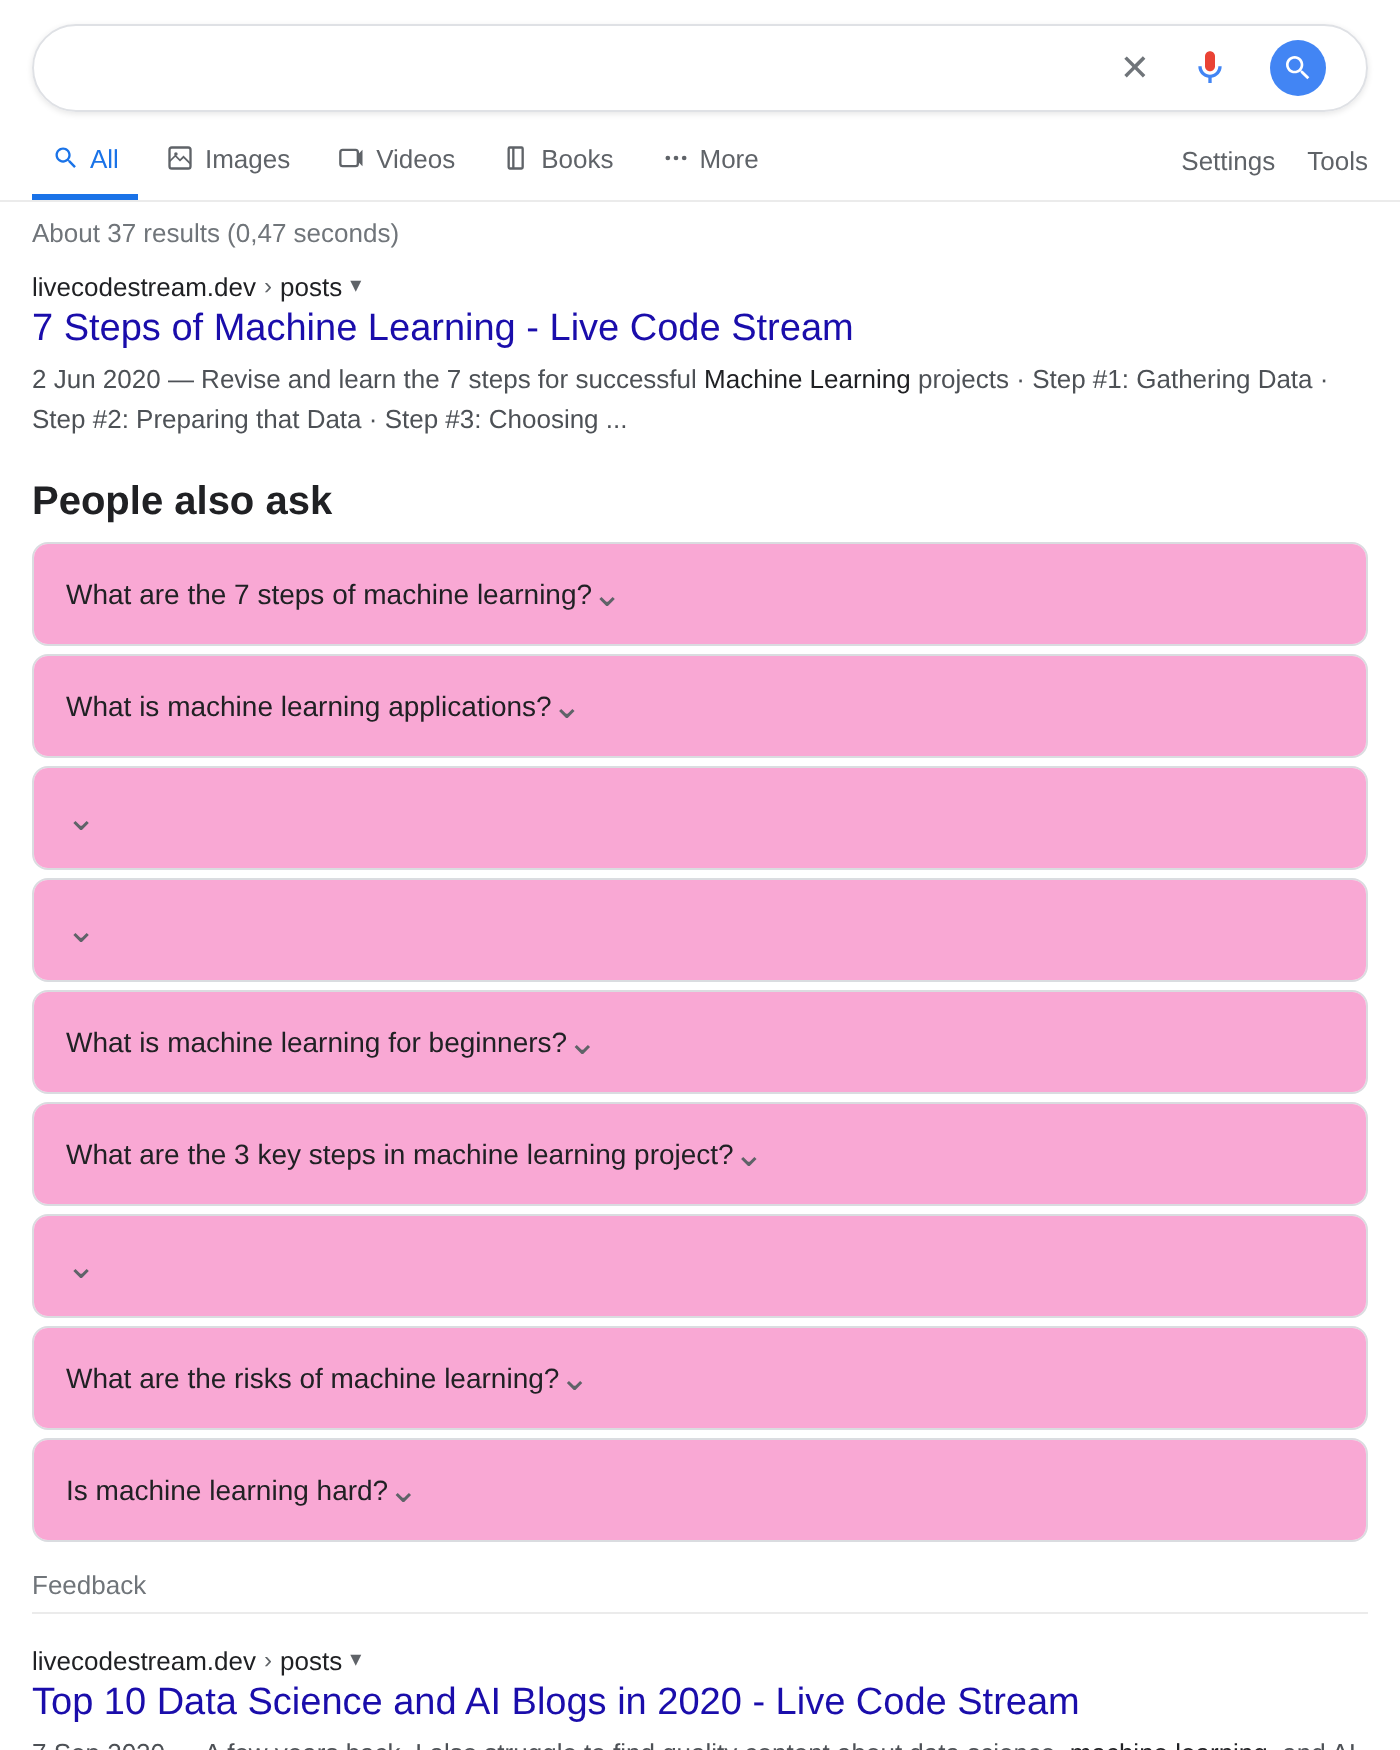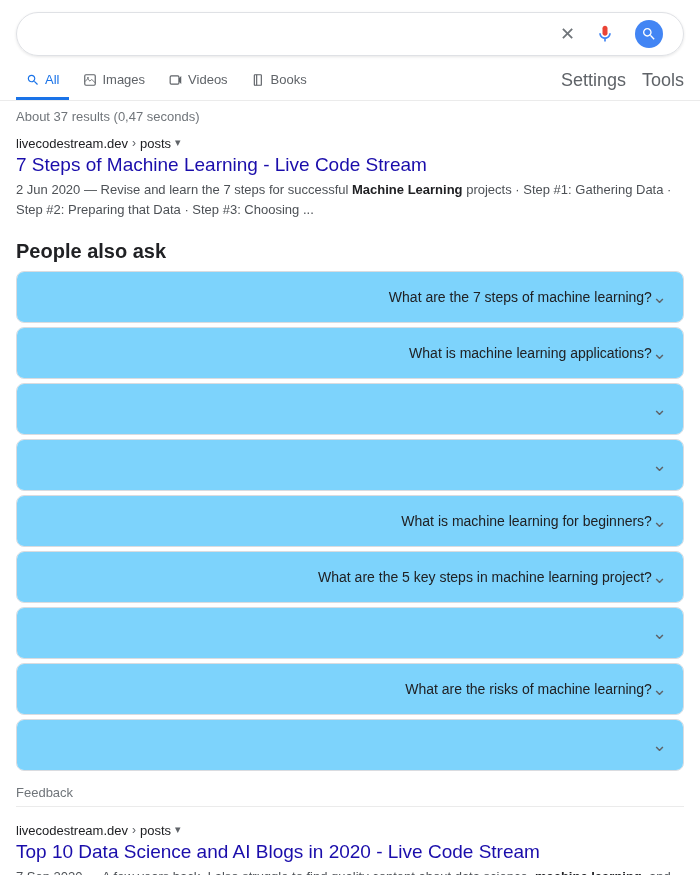--- a/index.html
+++ b/index.html
@@ -61,21 +61,20 @@
       margin-top: 4px;
     }
     .nav-left {
       display: flex;
       align-items: center;
       gap: 4px;
       flex: 1;
     }
     .nav-tab {
       display: flex;
-      align-items: center;
       gap: 5px;
       padding: 12px 10px 10px 10px;
       cursor: pointer;
       color: #5f6368;
       font-size: 13px;
       border-bottom: 3px solid transparent;
       text-decoration: none;
       white-space: nowrap;
     }
     .nav-tab.active {
@@ -85,21 +84,21 @@
     .nav-tab svg {
       flex-shrink: 0;
     }
     .nav-right {
       display: flex;
       align-items: center;
       gap: 16px;
     }
     .nav-right-link {
       color: #5f6368;
-      font-size: 18px;
+      font-size: 13px;
       cursor: pointer;
       text-decoration: none;
     }
 
     
     .results-info {
       padding: 8px 16px 4px 16px;
       color: #70757a;
       font-size: 13px;
     }
@@ -123,21 +122,21 @@
       line-height: 1.3;
     }
     .result-snippet {
       color: #4d5156;
       font-size: 13px;
       line-height: 1.55;
       margin-top: 2px;
     }
     .result-snippet strong {
       color: #202124;
-      font-weight: bold;
+      font-weight: normal;
     }
 
     
     .paa-section {
       margin: 16px 16px 8px 16px;
     }
     .paa-title {
       font-size: 20px;
       font-weight: 700;
       color: #202124;
@@ -145,24 +144,24 @@
     }
     .paa-item {
       border: 1px solid #dadce0;
       border-radius: 8px;
       margin-bottom: 4px;
       overflow: hidden;
     }
     .paa-item-header {
       display: flex;
       align-items: center;
-      justify-content: flex-end;
+      justify-content: flex-start;
       padding: 14px 16px;
       cursor: pointer;
-      background: #7dd3fc;
+      background: #f9a8d4;
     }
     .paa-question {
       font-size: 14px;
       color: #202124;
     }
     .paa-chevron {
       color: #5f6368;
       font-size: 18px;
     }
 
@@ -263,20 +262,28 @@
 
 
     <a class="nav-tab">
       <svg width="14" height="14" viewBox="0 0 24 24" fill="none" stroke="#5f6368" stroke-width="2">
           <rect x="4" y="3" width="12" height="18" rx="1"></rect>
           <line x1="8" y1="3" x2="8" y2="21"></line>
         </svg>
       <span>Books</span>
     </a>
 
+    <a class="nav-tab">
+      <svg width="14" height="14" viewBox="0 0 24 24" fill="#5f6368">
+          <circle cx="5" cy="12" r="2"></circle>
+          <circle cx="12" cy="12" r="2"></circle>
+          <circle cx="19" cy="12" r="2"></circle>
+        </svg>
+      <span>More</span>
+    </a>
   </div>
 
   <div class="nav-right">
     <span class="nav-right-link">Settings</span>
     <span class="nav-right-link">Tools</span>
   </div>
 </nav>
 
 <div class="results-info">
   <span>About 37 results (0,47 seconds)</span>
@@ -326,40 +333,41 @@
 
   <div class="paa-item">
     <div class="paa-item-header">
       <span class="paa-question">What is machine learning for beginners?</span>
       <span class="paa-chevron">⌄</span>
     </div>
   </div>
 
   <div class="paa-item">
     <div class="paa-item-header">
-      <span class="paa-question">What are the 5 key steps in machine learning project?</span>
+      <span class="paa-question">What are the 3 key steps in machine learning project?</span>
       <span class="paa-chevron">⌄</span>
     </div>
   </div>
 
   <div class="paa-item">
     <div class="paa-item-header">
       <span class="paa-chevron">⌄</span>
     </div>
   </div>
 
   <div class="paa-item">
     <div class="paa-item-header">
       <span class="paa-question">What are the risks of machine learning?</span>
       <span class="paa-chevron">⌄</span>
     </div>
   </div>
 
   <div class="paa-item">
     <div class="paa-item-header">
+      <span class="paa-question">Is machine learning hard?</span>
       <span class="paa-chevron">⌄</span>
     </div>
   </div>
 </div>
 
 <div class="feedback-bar">
   <span>Feedback</span>
 </div>
 
 <div class="divider"></div>

